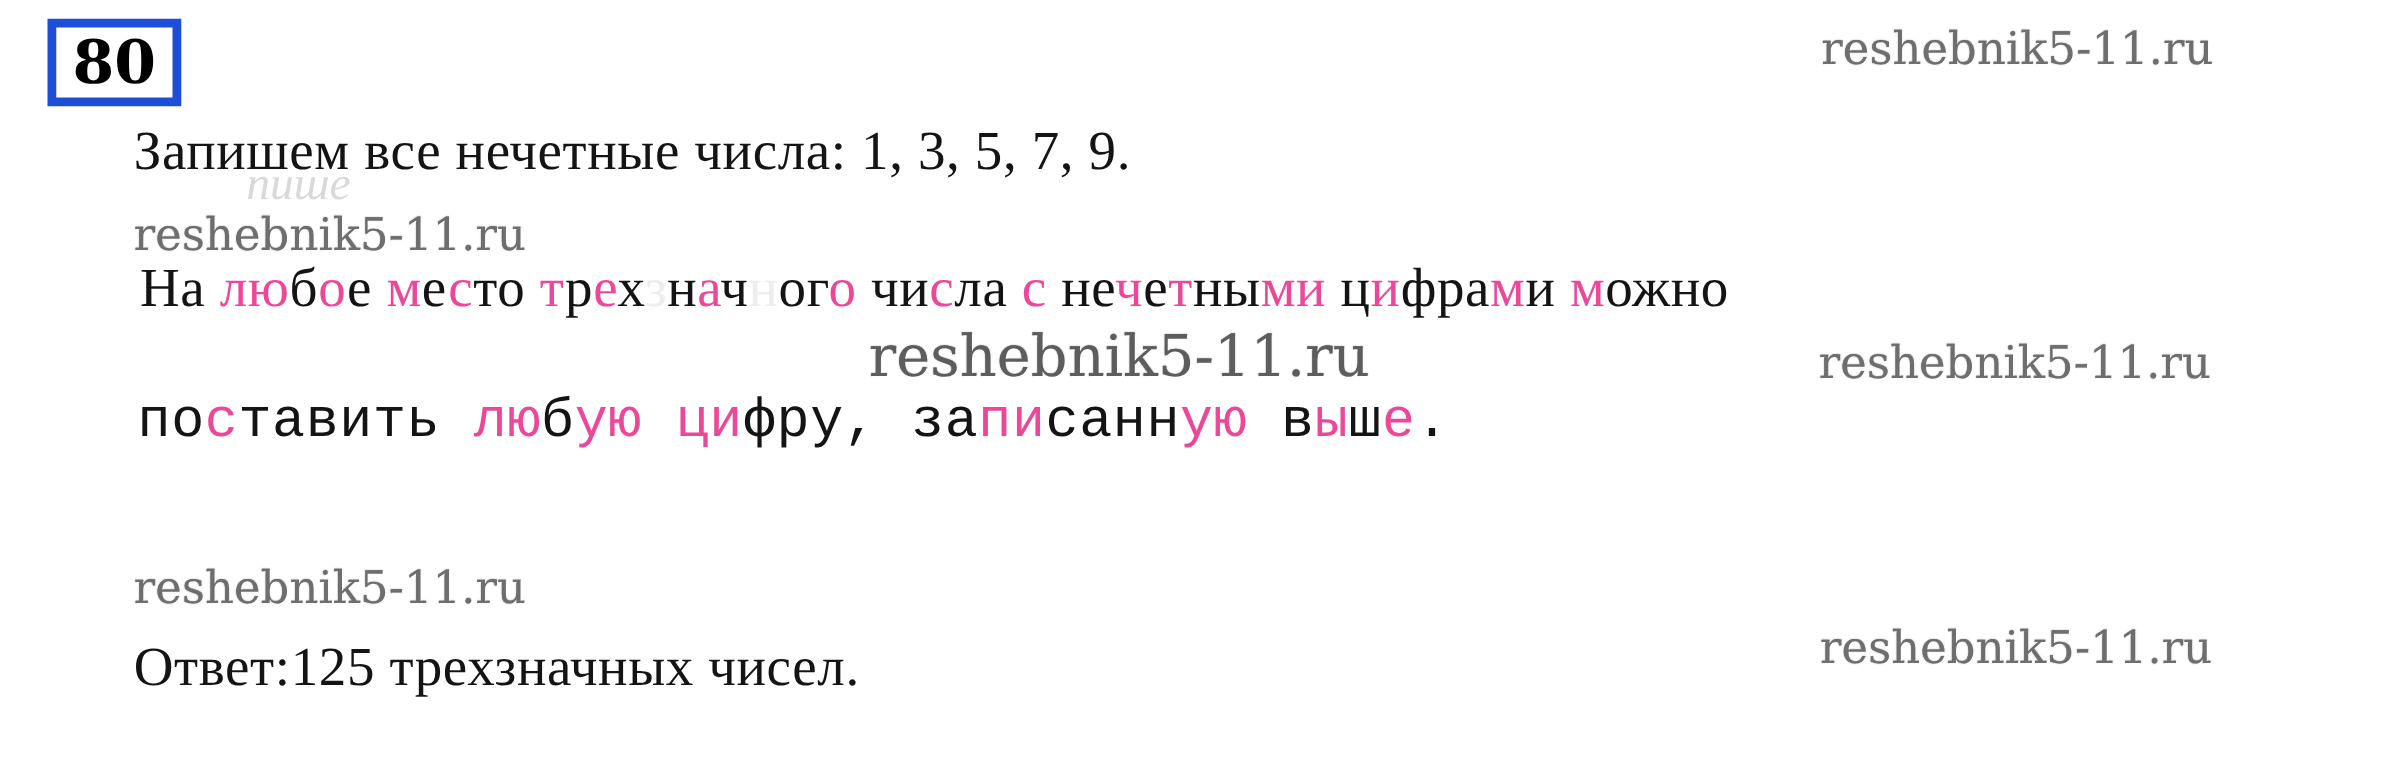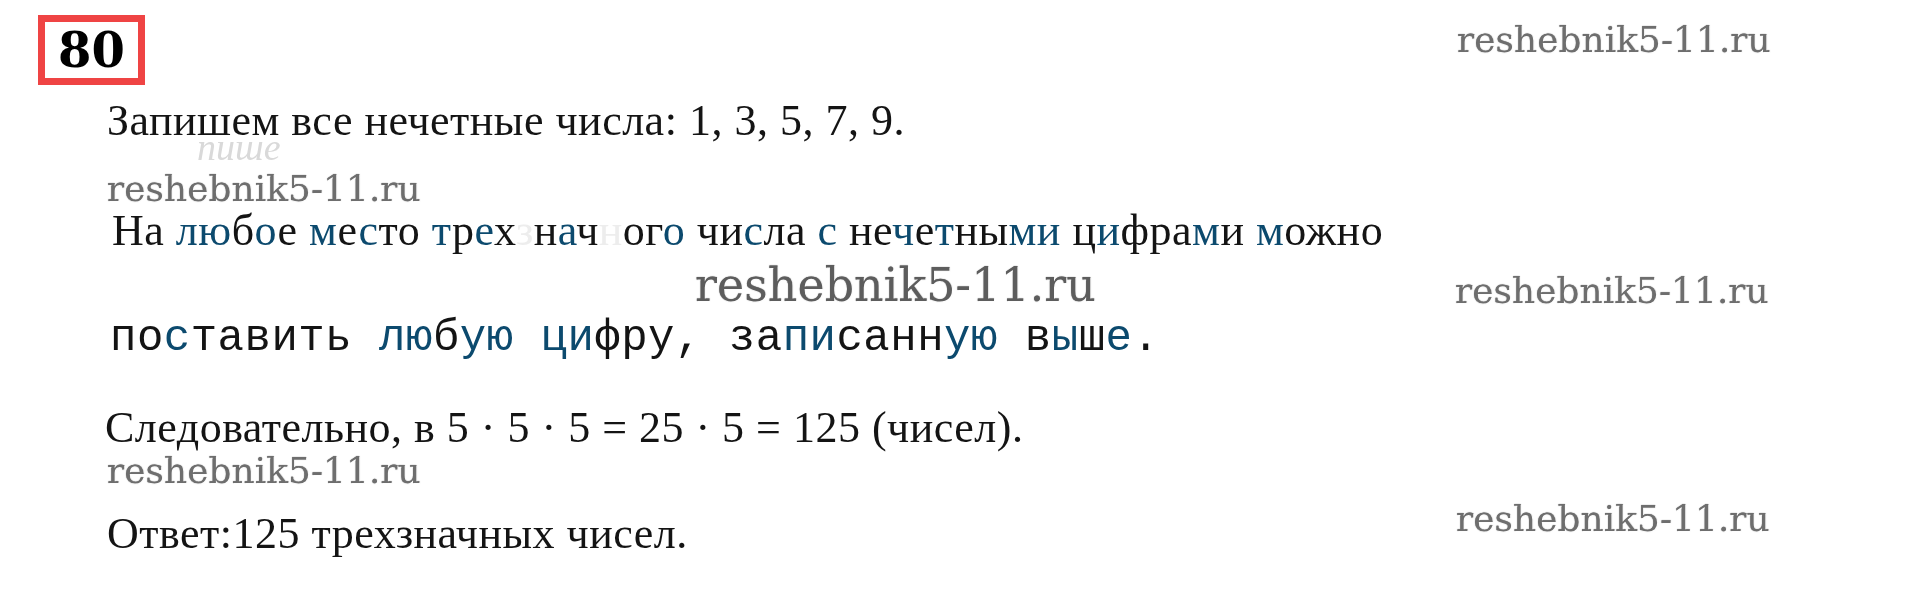--- a/index.html
+++ b/index.html
@@ -5,36 +5,36 @@
   html,body{margin:0;padding:0;background:#ffffff;}
   .canvas{
     position:relative;
     width:1911px;height:612px;
     background:#ffffff;
     overflow:hidden;
     font-family:"Liberation Serif",serif;
   }
   .numbox{
     position:absolute;left:38px;top:15px;
-    border:7px solid #ef4444;
+    border:7px solid #1d4ed8;
     padding:0 13px;
     font-family:"DejaVu Serif",serif;
     font-weight:700;font-size:48px;line-height:56px;
     color:#000;
   }
   .line{
     position:absolute;
     white-space:pre;
     font-size:44px;line-height:1.1;
     letter-spacing:0.5px;
     color:#141414;
     z-index:2;
   }
   .seg-k{color:#141414;}
-  .seg-g{color:#0c4a6e;}
+  .seg-g{color:#ec4899;}
   .seg-f{color:#ededed;}
   .wm{
     position:absolute;
     font-family:"DejaVu Serif",serif;
     font-weight:400;
     font-size:36px;line-height:1;
     color:#6e6e6e;
     letter-spacing:0px;
     text-shadow:1px 1px 0 #fdfdfd, 0 0 1px #575757;
     z-index:1;
@@ -81,16 +81,15 @@
   <div class="wm wm-large wm-center">reshebnik5-11.ru</div>
   <div class="wm wm-right-mid">reshebnik5-11.ru</div>
   <div class="wm wm-left-lower">reshebnik5-11.ru</div>
   <div class="wm wm-bottom-right">reshebnik5-11.ru</div>
 
   <div class="ghost ghost-echo">пише</div>
 
   <div class="line line-1"><span class="seg-k">Запишем все нечетные числа: 1, 3, 5, 7, 9.</span></div>
   <div class="line line-2"><span class="seg-k">На </span><span class="seg-g">лю</span><span class="seg-k">б</span><span class="seg-g">о</span><span class="seg-k">е </span><span class="seg-g">м</span><span class="seg-k">е</span><span class="seg-g">с</span><span class="seg-k">то </span><span class="seg-g">т</span><span class="seg-k">р</span><span class="seg-g">е</span><span class="seg-k">х</span><span class="seg-f">з</span><span class="seg-k">н</span><span class="seg-g">а</span><span class="seg-k">ч</span><span class="seg-f">н</span><span class="seg-k">ог</span><span class="seg-g">о </span><span class="seg-k">чи</span><span class="seg-g">с</span><span class="seg-k">ла </span><span class="seg-g">с </span><span class="seg-k">не</span><span class="seg-g">ч</span><span class="seg-k">е</span><span class="seg-g">т</span><span class="seg-k">ны</span><span class="seg-g">ми </span><span class="seg-k">ц</span><span class="seg-g">и</span><span class="seg-k">ф</span><span class="seg-k">ра</span><span class="seg-g">м</span><span class="seg-k">и </span><span class="seg-g">м</span><span class="seg-k">ожно</span></div>
   <div class="line line-3"><span class="seg-k">по</span><span class="seg-g">с</span><span class="seg-k">тавить </span><span class="seg-g">лю</span><span class="seg-k">б</span><span class="seg-g">ую </span><span class="seg-g">ци</span><span class="seg-k">ф</span><span class="seg-k">ру, </span><span class="seg-k">за</span><span class="seg-g">пи</span><span class="seg-k">санн</span><span class="seg-g">ую </span><span class="seg-k">в</span><span class="seg-g">ы</span><span class="seg-k">ш</span><span class="seg-g">е</span><span class="seg-k">.</span></div>
-  <div class="line line-4"><span class="seg-k">Следовательно, в 5 · 5 · 5 = 25 · 5 = 125 (чисел).</span></div>
   <div class="line line-5"><span class="seg-k">Ответ:125 трехзначных чисел.</span></div>
 
 </div>
 
 </body></html>

